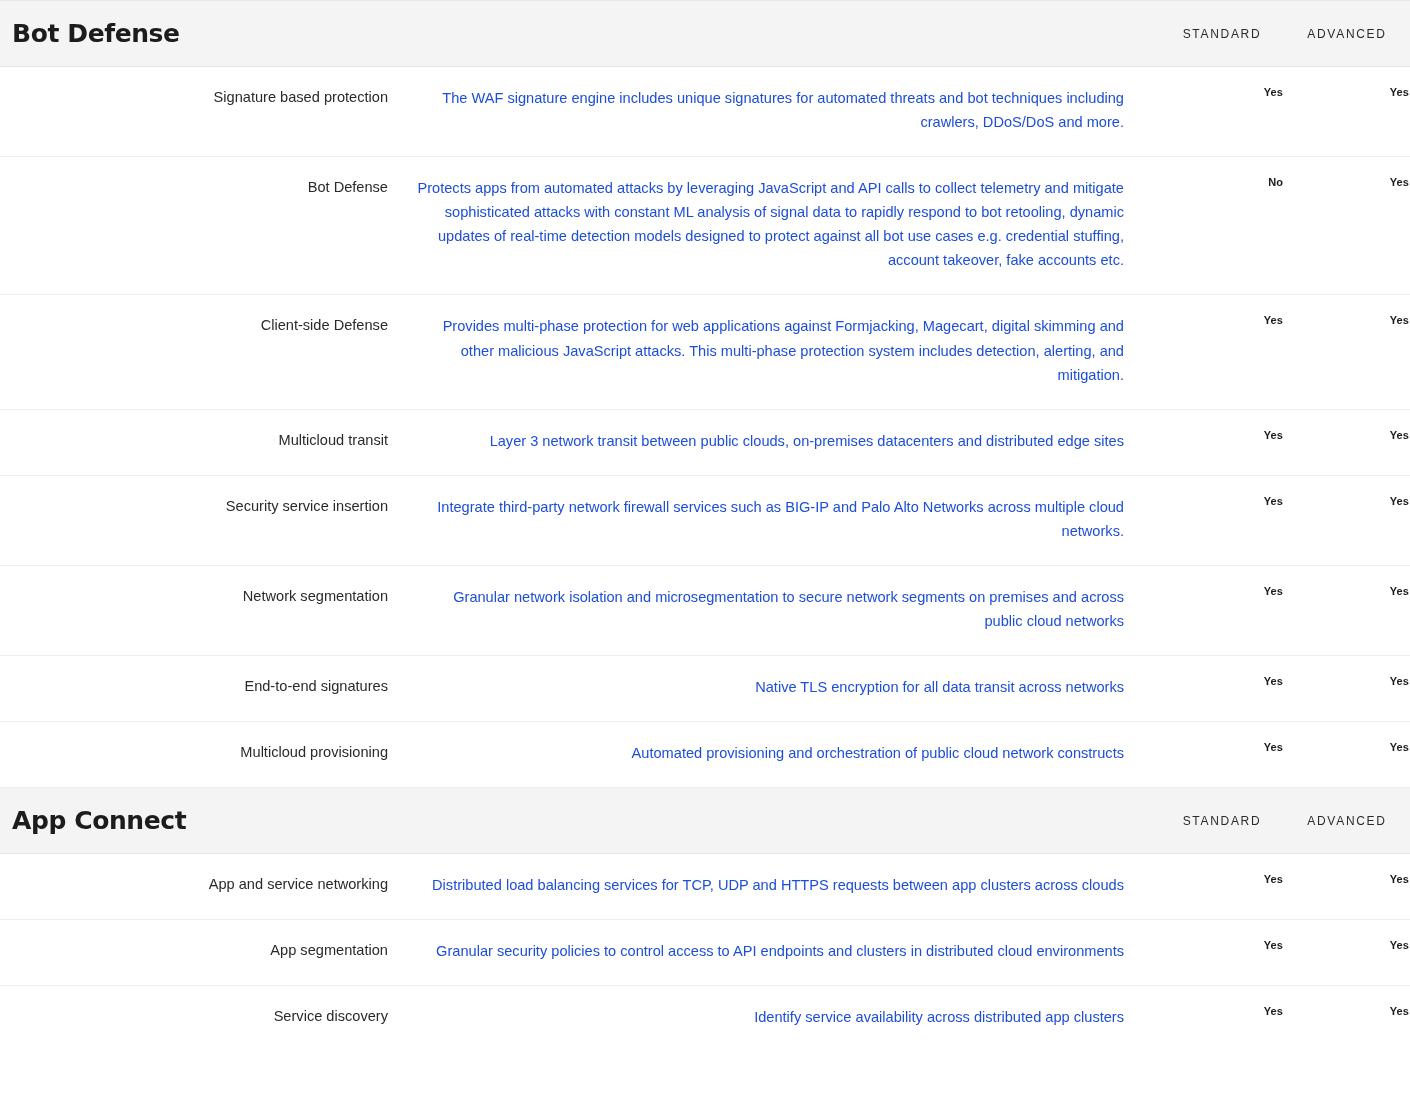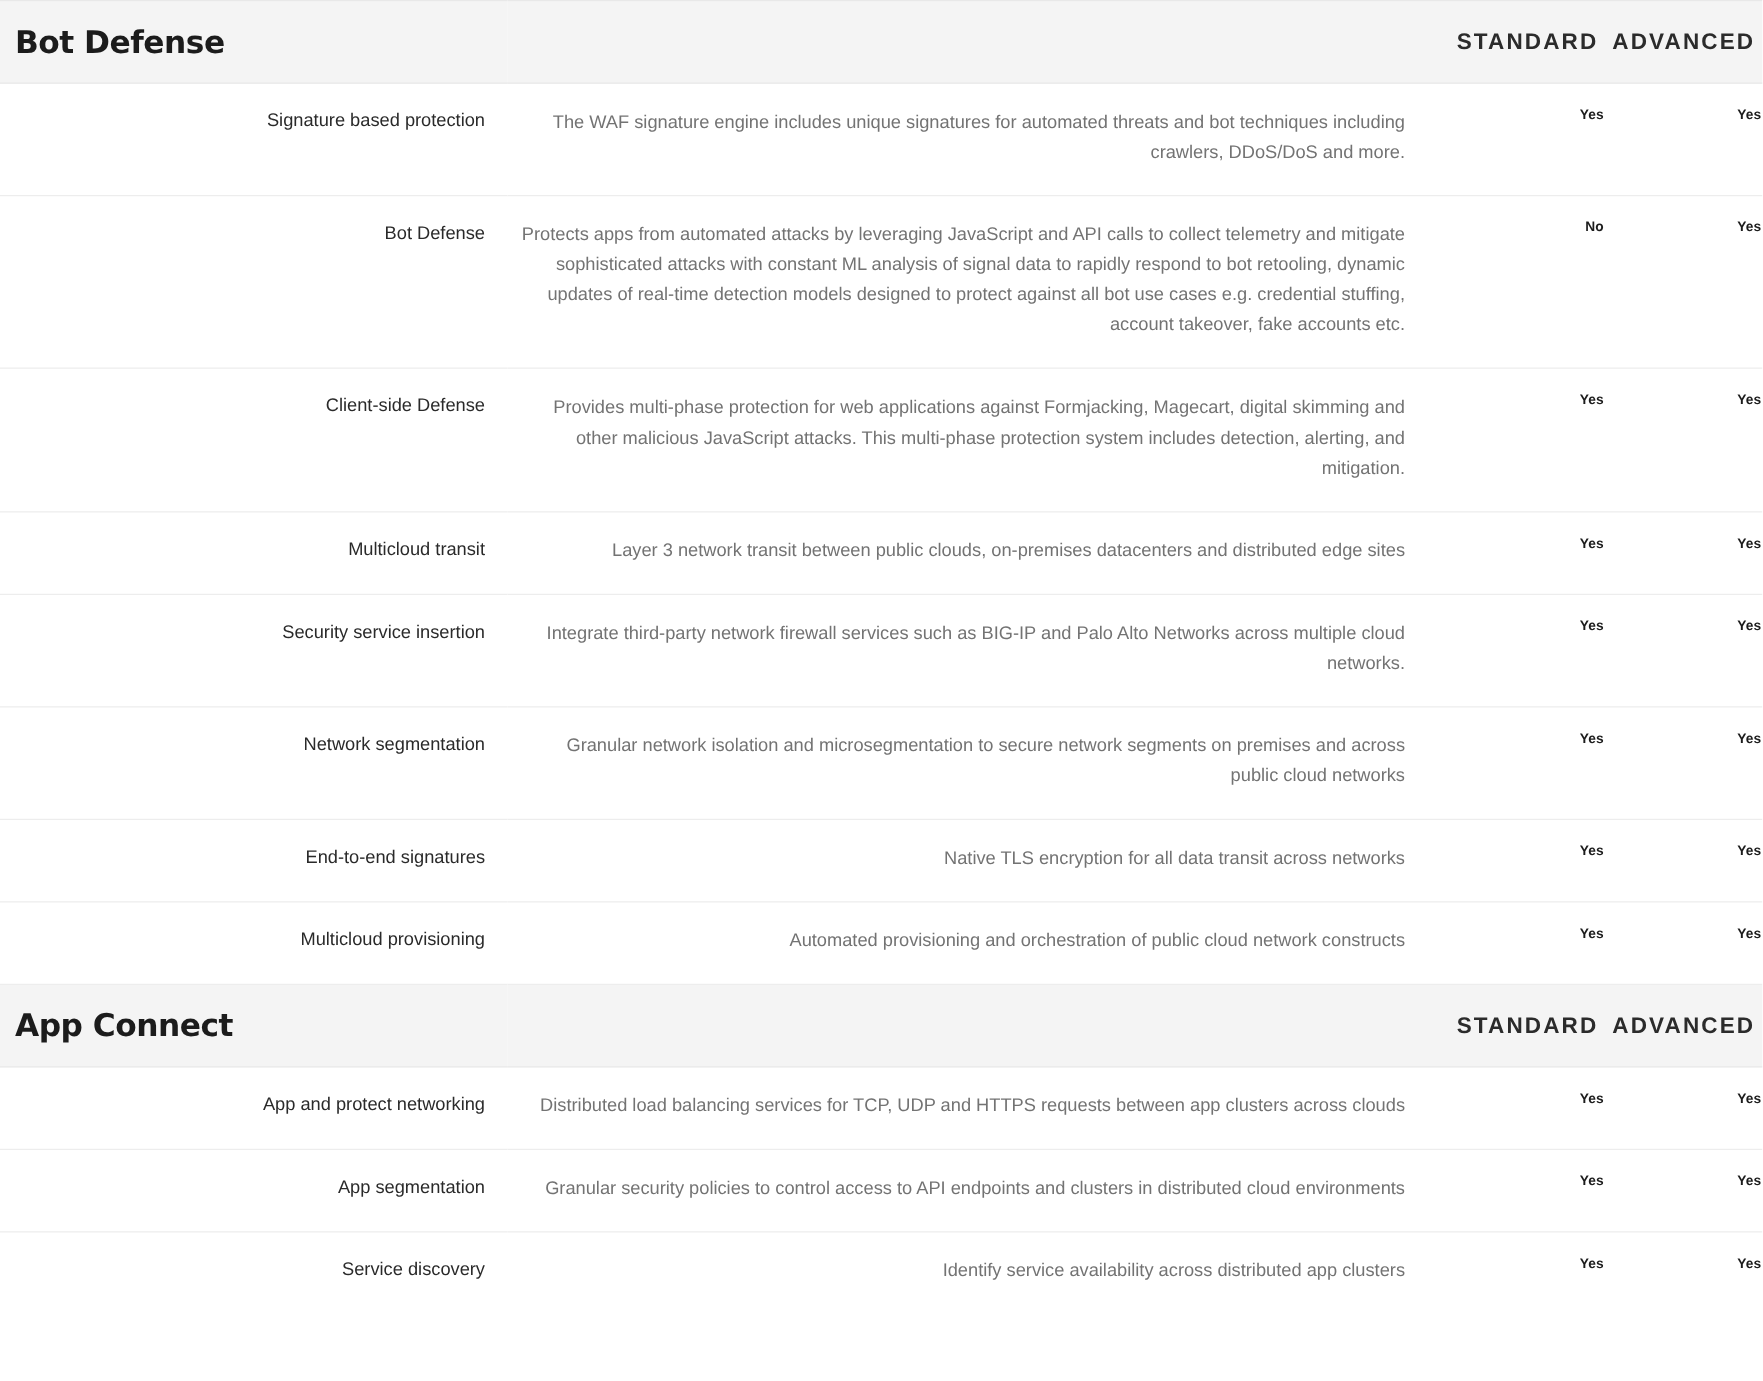--- a/index.html
+++ b/index.html
@@ -43,22 +43,22 @@
     font-family: "DejaVu Sans", sans-serif;
     font-weight: 700;
     font-size: 25px;
     letter-spacing: -0.4px;
     color: #1c1c1c;
     line-height: 1.1;
     white-space: nowrap;
   }
   tr.section-header-row td.plan-head {
     text-align: center;
-    font-size: 18px;
-    font-weight: 700;
+    font-size: 12px;
+    font-weight: 400;
     letter-spacing: 1.7px;
     color: #2b2b2b;
     font-family: "Liberation Sans", sans-serif;
   }
 
   
   tr.feature-row > td {
     border-bottom: 1px solid #ededed;
     vertical-align: top;
     padding-top: 19px;
@@ -73,21 +73,21 @@
     padding-right: 18px;
     font-size: 14.6px;
     line-height: 1.55;
     color: #2a2a2a;
   }
   td.feature-desc {
     padding-left: 6px;
     padding-right: 36px;
     font-size: 14.6px;
     line-height: 1.65;
-    color: #737373;
+    color: #1d4ed8;
   }
   td.plan-value {
     text-align: center;
     font-size: 11px;
     font-weight: 700;
     color: #1c1c1c;
     letter-spacing: 0.1px;
   }
 
   
@@ -178,21 +178,21 @@
       </tr>
       <tr class="section-header-row">
         <td class="section-title-cell">
           <div class="section-title">App Connect</div>
         </td>
         <td></td>
         <td class="plan-head">STANDARD</td>
         <td class="plan-head">ADVANCED</td>
       </tr>
       <tr class="feature-row">
-        <td class="feature-name">App and protect networking</td>
+        <td class="feature-name">App and service networking</td>
         <td class="feature-desc">
           <span class="desc-inner">Distributed load balancing services for TCP, UDP and HTTPS requests between app clusters across clouds</span>
         </td>
         <td class="plan-value">Yes</td>
         <td class="plan-value">Yes</td>
       </tr>
       <tr class="feature-row">
         <td class="feature-name">App segmentation</td>
         <td class="feature-desc">
           <span class="desc-inner">Granular security policies to control access to API endpoints and clusters in distributed cloud environments</span>

